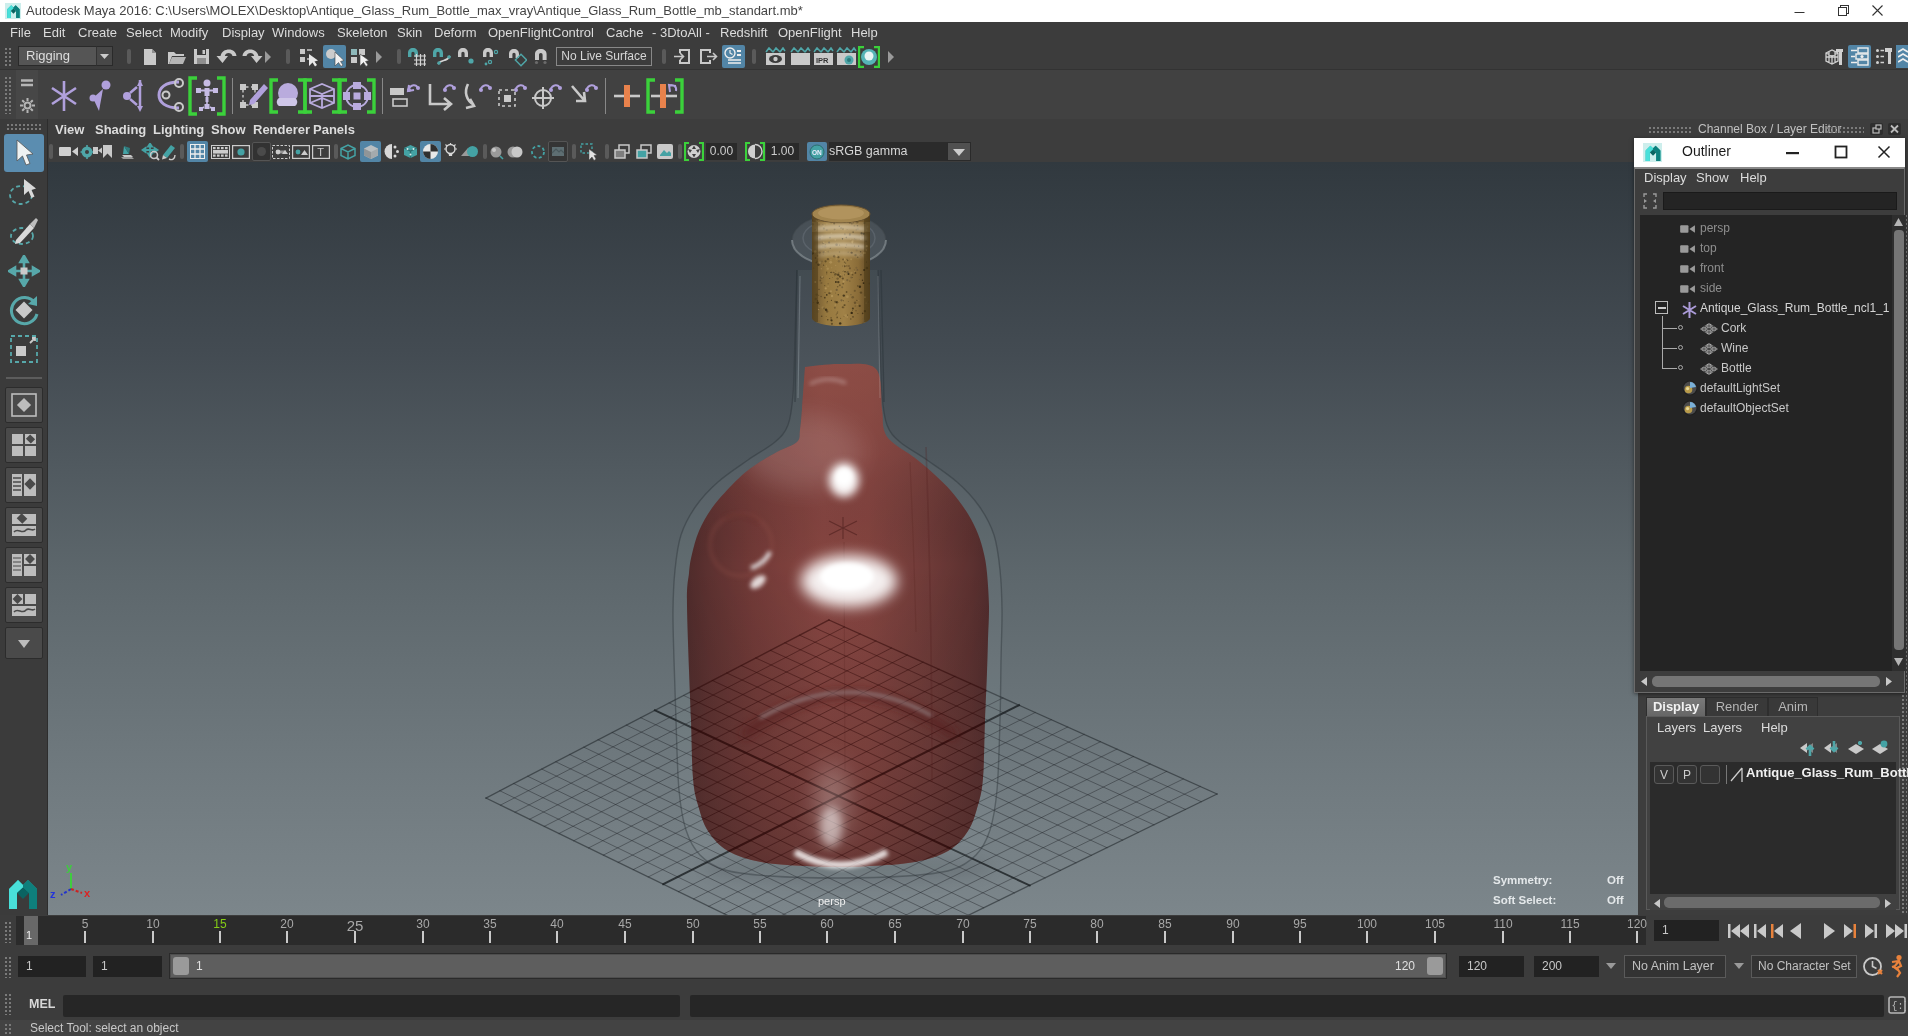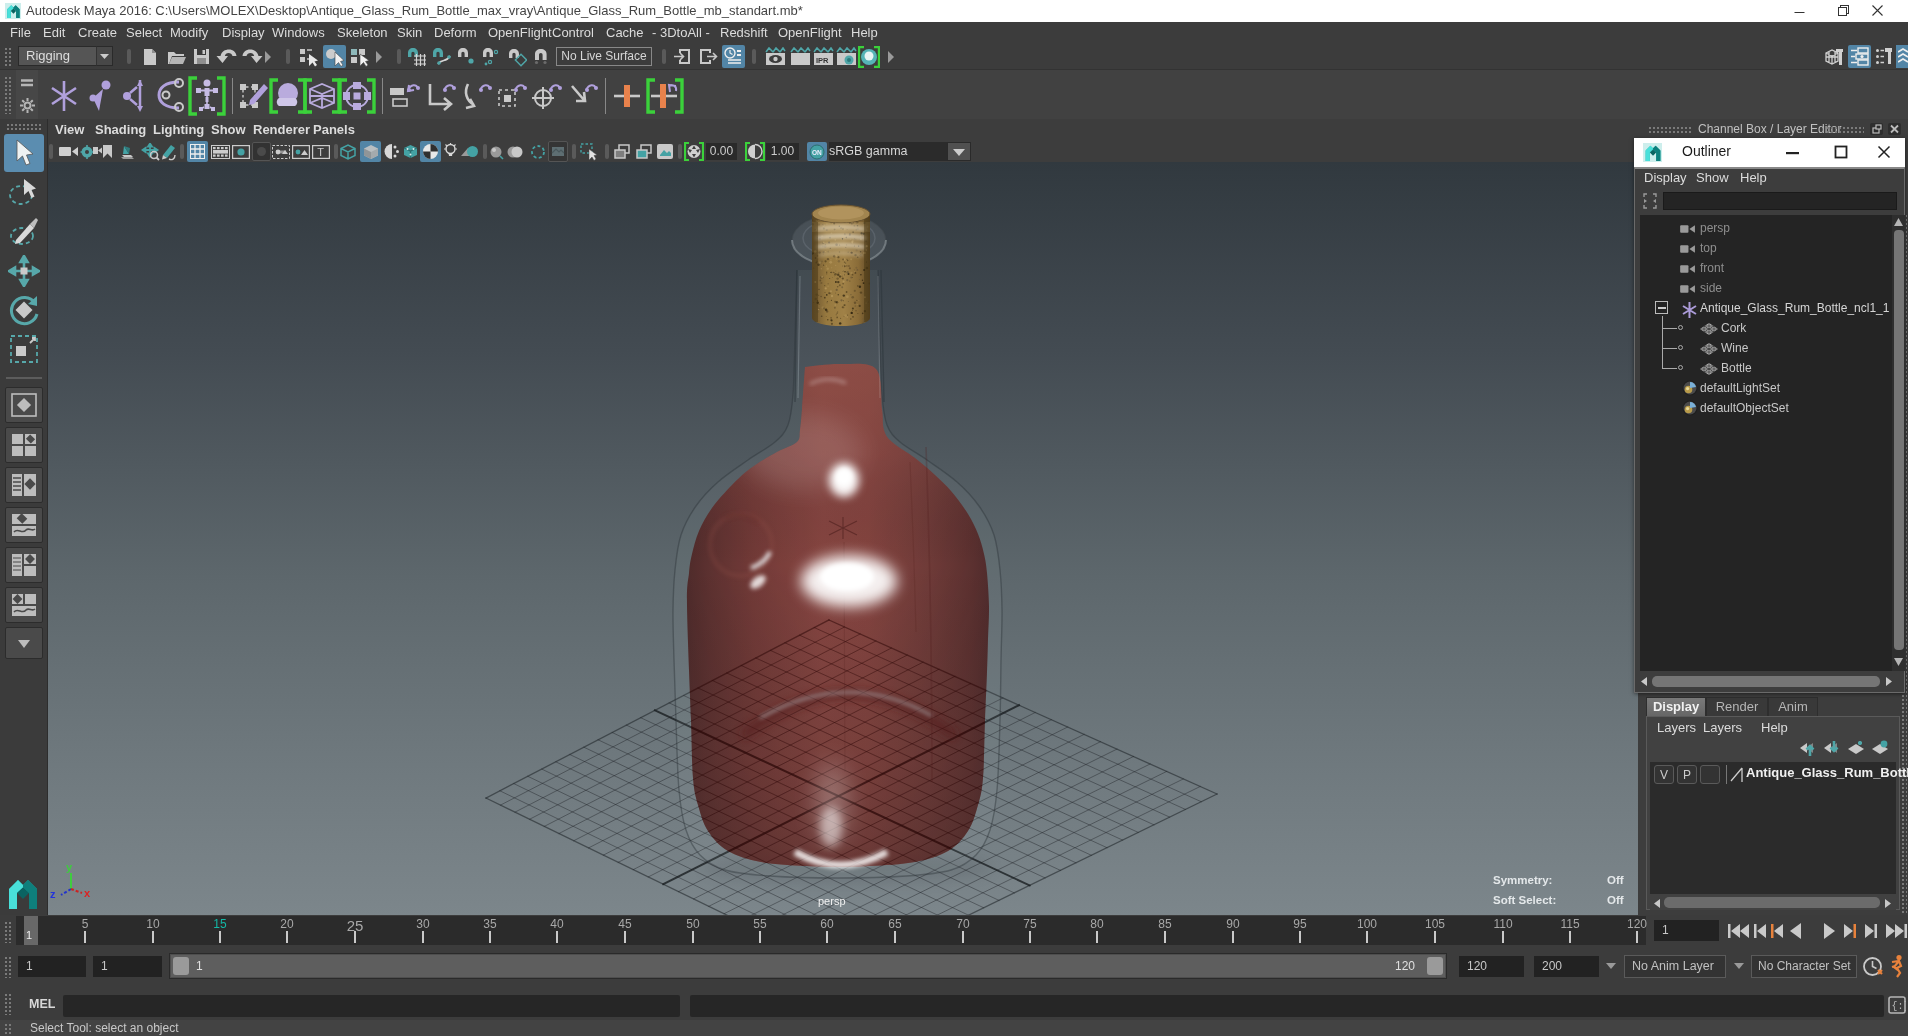--- a/index.html
+++ b/index.html
@@ -1448,21 +1448,21 @@
     </svg>
 <div class="abs" style="left:60px;top:186px;color:#c9c9c9">defaultObjectSet</div>
 </div>
 <div class="abs" id="timeslider">
 <div class="abs dots" style="left:4px;top:6px;width:8px;height:22px"></div>
 <div class="abs" style="left:16px;top:1px;width:1630px;height:29px;background:#2b2b2b"></div>
 <div class="abs" style="left:24px;top:1px;width:14px;height:29px;background:#686868"></div>
 <div class="abs" style="left:26px;top:14px;font-size:11px;color:#f0f0f0">1</div>
 <div class="abs" style="left:70px;top:2px;width:30px;text-align:center;font-size:12px;color:#a8a8a8">5</div>
 <div class="abs" style="left:138px;top:2px;width:30px;text-align:center;font-size:12px;color:#a8a8a8">10</div>
-<div class="abs" style="left:205px;top:2px;width:30px;text-align:center;font-size:12px;color:#14b8a6">15</div>
+<div class="abs" style="left:205px;top:2px;width:30px;text-align:center;font-size:12px;color:#84cc16">15</div>
 <div class="abs" style="left:272px;top:2px;width:30px;text-align:center;font-size:12px;color:#a8a8a8">20</div>
 <div class="abs" style="left:340px;top:2px;width:30px;text-align:center;font-size:15px;color:#a8a8a8">25</div>
 <div class="abs" style="left:408px;top:2px;width:30px;text-align:center;font-size:12px;color:#a8a8a8">30</div>
 <div class="abs" style="left:475px;top:2px;width:30px;text-align:center;font-size:12px;color:#a8a8a8">35</div>
 <div class="abs" style="left:542px;top:2px;width:30px;text-align:center;font-size:12px;color:#a8a8a8">40</div>
 <div class="abs" style="left:610px;top:2px;width:30px;text-align:center;font-size:12px;color:#a8a8a8">45</div>
 <div class="abs" style="left:678px;top:2px;width:30px;text-align:center;font-size:12px;color:#a8a8a8">50</div>
 <div class="abs" style="left:745px;top:2px;width:30px;text-align:center;font-size:12px;color:#a8a8a8">55</div>
 <div class="abs" style="left:812px;top:2px;width:30px;text-align:center;font-size:12px;color:#a8a8a8">60</div>
 <div class="abs" style="left:880px;top:2px;width:30px;text-align:center;font-size:12px;color:#a8a8a8">65</div>

